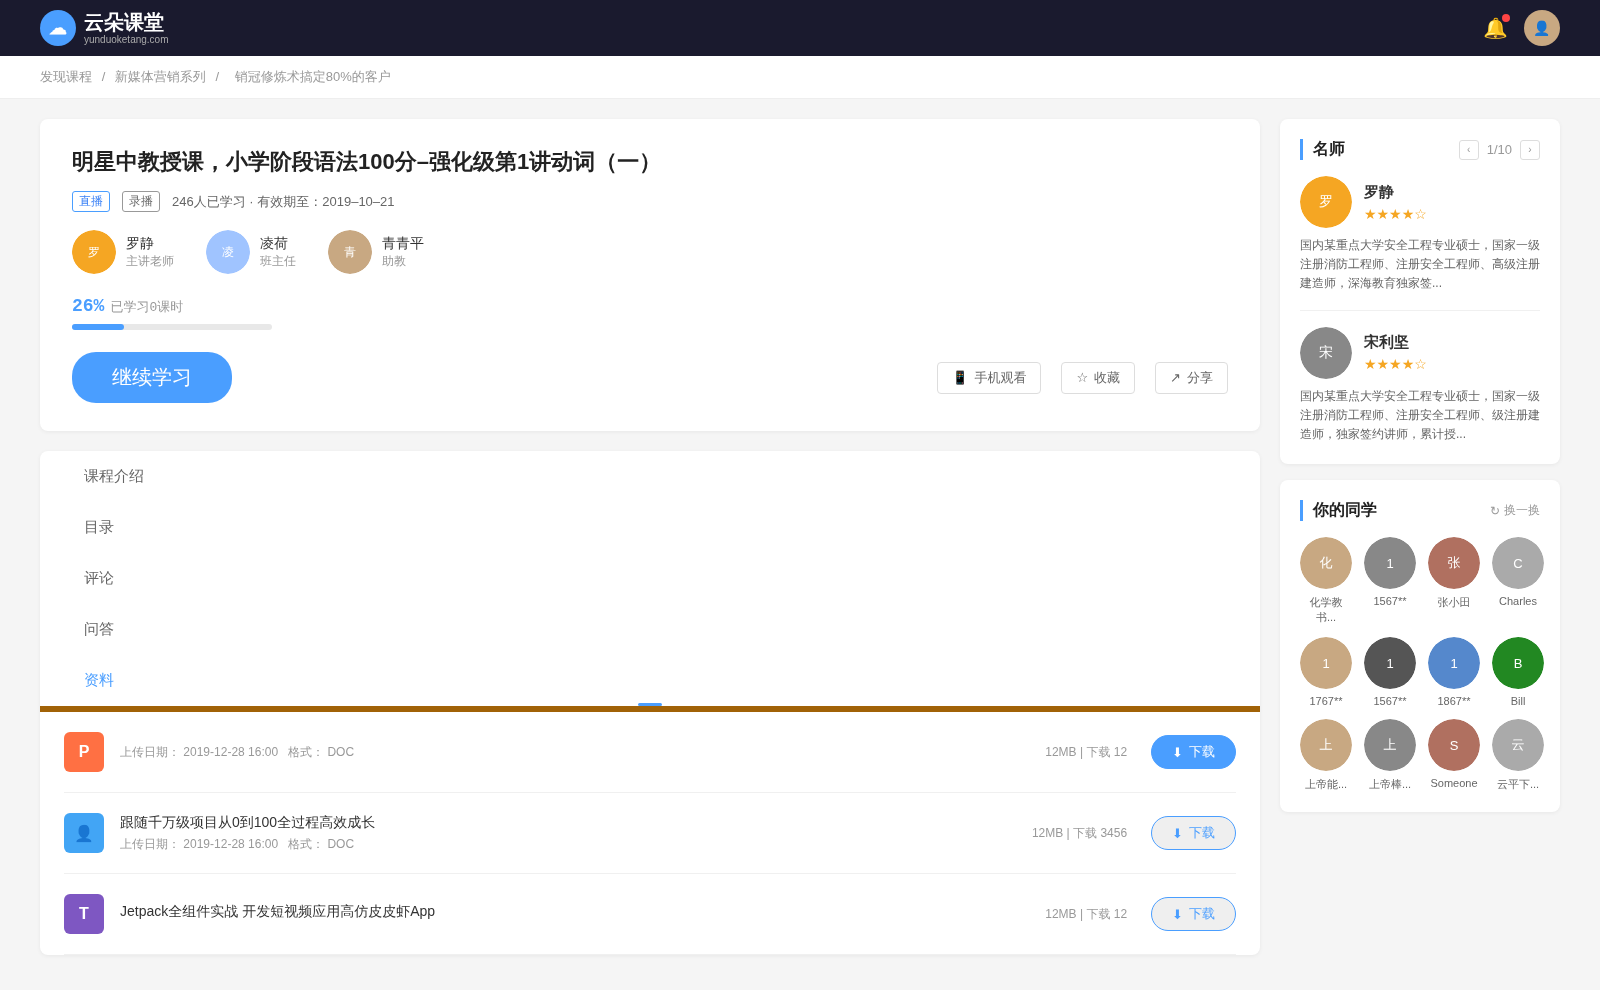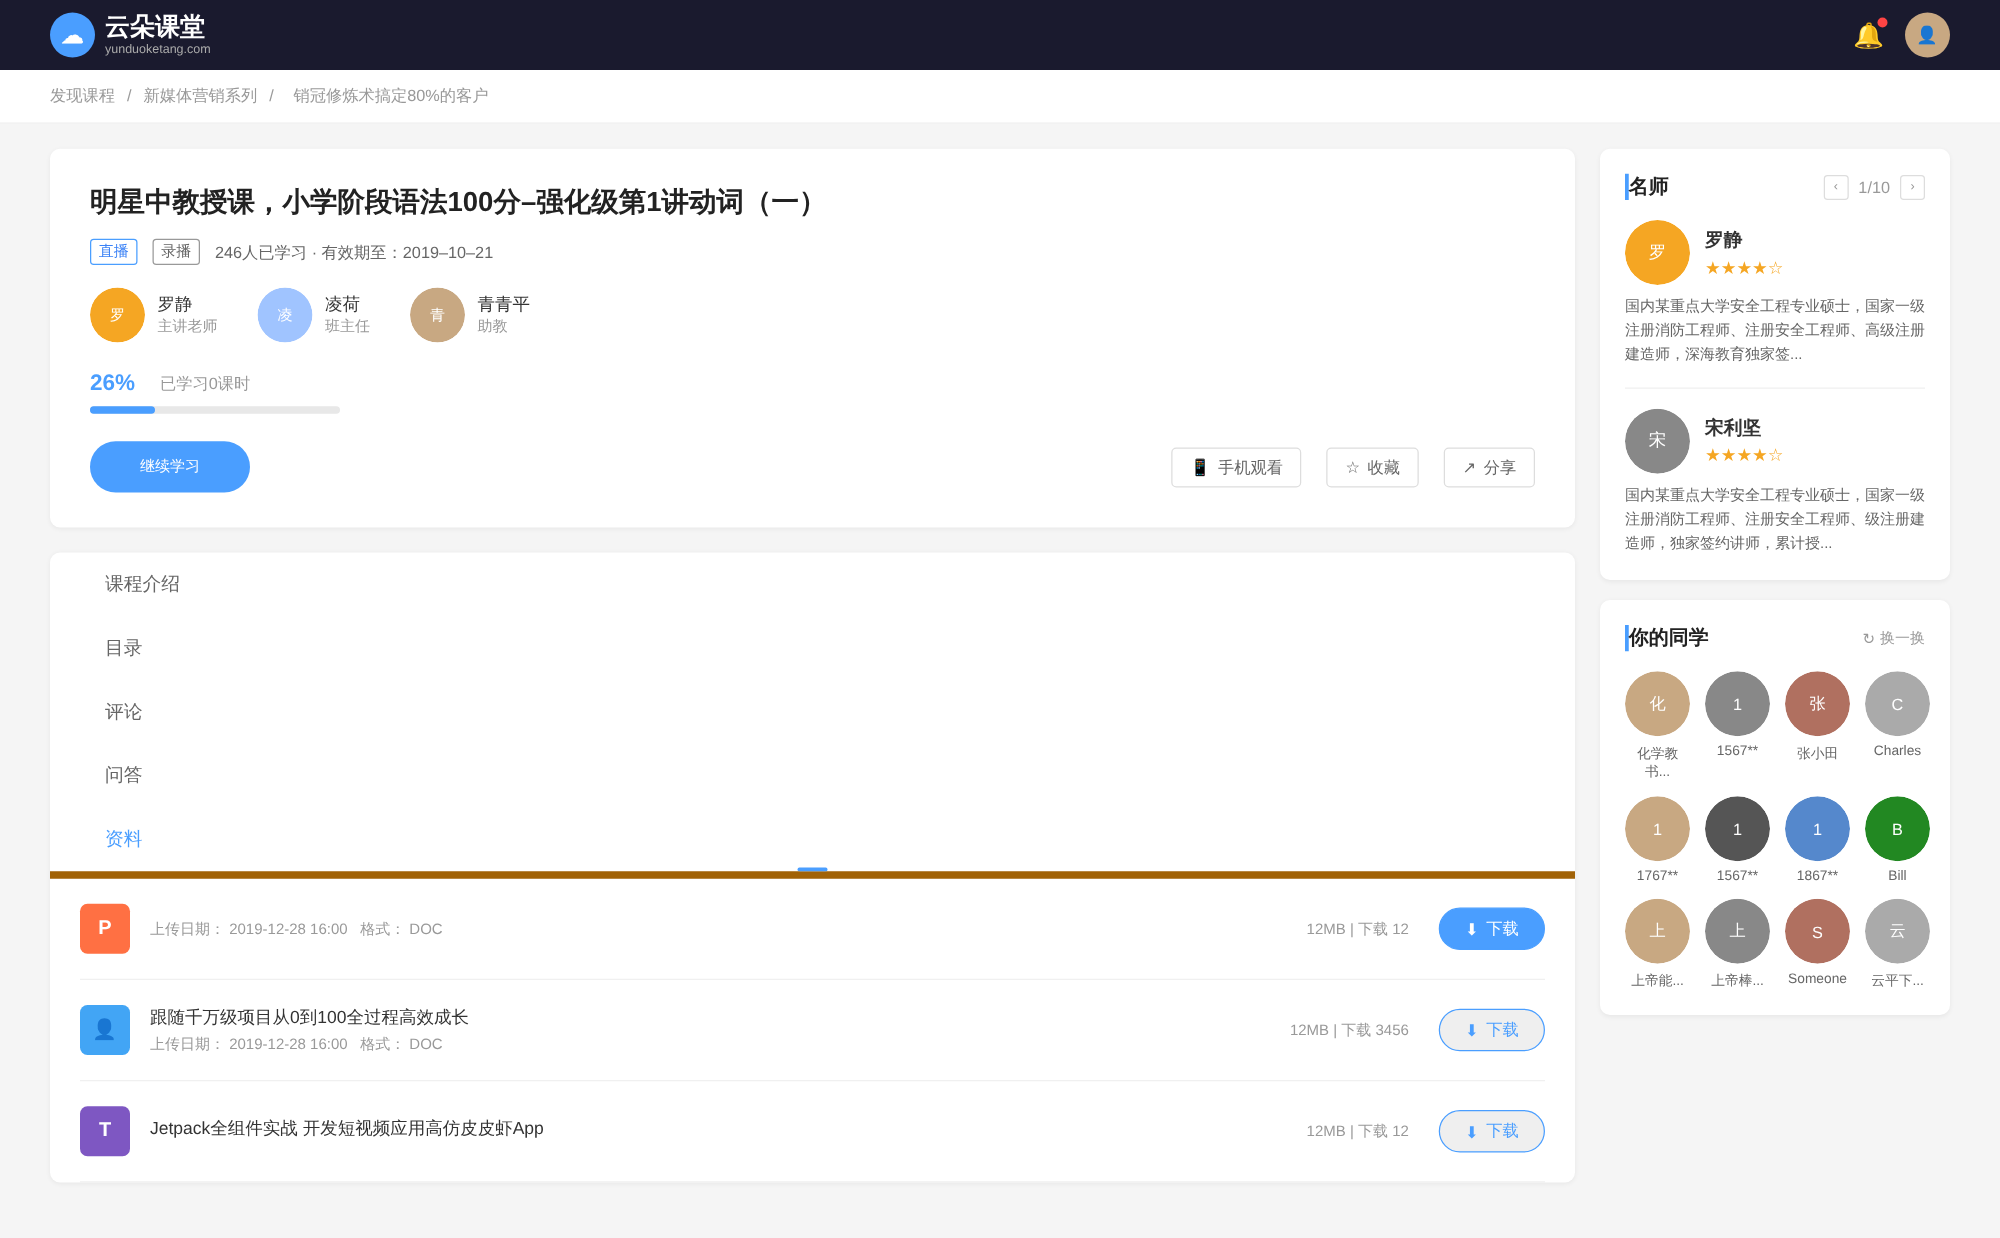--- a/index.html
+++ b/index.html
@@ -39,27 +39,27 @@
     .badge { display: inline-block; padding: 1px 6px; border-radius: 3px; font-size: 12px; border: 1px solid; }
     .badge-live { color: #3b82f6; border-color: #4a9eff; }
     .badge-record { color: #666; border-color: #999; }
     .teachers { display: flex; gap: 32px; margin-bottom: 22px; }
     .teacher { display: flex; align-items: center; gap: 10px; }
     .teacher-avatar { width: 44px; height: 44px; border-radius: 50%; overflow: hidden; }
     .teacher-avatar-circle { width: 44px; height: 44px; border-radius: 50%; display: flex; align-items: center; justify-content: center; font-size: 12px; color: white; }
     .teacher-info .name { font-size: 14px; color: #333; font-weight: 500; }
     .teacher-info .role { font-size: 12px; color: #999; }
     .progress-section { margin-bottom: 22px; }
-    .progress-label { display: flex; align-items: center; gap: 20px; margin-bottom: 8px; }
+    .progress-label { display: flex; align-items: flex-end; gap: 6px; margin-bottom: 8px; font-family: Liberation Mono, monospace; }
     .progress-pct { font-size: 18px; font-weight: bold; color: #4a9eff; }
     .progress-sub { font-size: 13px; color: #999; }
     .progress-bar-bg { height: 6px; background: #e8e8e8; border-radius: 3px; width: 200px; }
     .progress-bar-fill { height: 100%; background: #4a9eff; border-radius: 3px; }
     .course-actions { display: flex; align-items: center; gap: 0; }
-    .btn-continue { background: #4a9eff; color: white; border: none; border-radius: 24px; padding: 12px 40px; font-size: 12px; cursor: pointer; font-weight: 500; }
+    .btn-continue { background: #4a9eff; color: white; border: none; border-radius: 24px; padding: 12px 40px; font-size: 20px; cursor: pointer; font-weight: 500; }
     .action-btns { display: flex; gap: 20px; margin-left: auto; }
     .action-btn { display: flex; align-items: center; gap: 6px; color: #666; font-size: 13px; cursor: pointer; border: 1px solid #ddd; border-radius: 4px; padding: 6px 14px; }
 
     
     .tabs-section { background: white; border-radius: 8px; box-shadow: 0 1px 4px rgba(0,0,0,0.06); }
     .tabs-header { display: flex; border-bottom: 6px solid #a16207; padding: 0 24px; flex-direction: column; }
     .tab { padding: 16px 20px; font-size: 15px; color: #666; cursor: pointer; position: relative; }
     .tab.active { color: #4a9eff; }
     .tab.active::after { content: ''; position: absolute; bottom: 0; left: 50%; transform: translateX(-50%); width: 24px; height: 3px; background: #4a9eff; border-radius: 2px; }
 
@@ -72,21 +72,21 @@
     .resource-meta { font-size: 12px; color: #999; }
     .resource-stats { font-size: 12px; color: #999; margin: 0 8px; white-space: nowrap; }
     .btn-download { display: flex; align-items: center; gap: 6px; color: #4a9eff; border: 1px solid #4a9eff; border-radius: 20px; padding: 7px 20px; font-size: 13px; cursor: pointer; white-space: nowrap; }
     .btn-download.filled { background: #4a9eff; color: white; }
 
     
     .right-panel { width: 280px; flex-shrink: 0; }
 
     .panel-card { background: white; border-radius: 8px; padding: 20px; box-shadow: 0 1px 4px rgba(0,0,0,0.06); margin-bottom: 16px; }
     .panel-header { display: flex; align-items: center; justify-content: space-between; margin-bottom: 16px; }
-    .panel-title { font-size: 16px; font-weight: bold; color: #222; border-left: 3px solid #4a9eff; }
+    .panel-title { font-size: 16px; font-weight: bold; color: #222; padding-left: 10px; border-left: 3px solid #4a9eff; }
     .panel-nav { display: flex; align-items: center; gap: 8px; font-size: 13px; color: #999; }
     .panel-nav-btn { cursor: pointer; width: 20px; height: 20px; border: 1px solid #ddd; border-radius: 3px; display: flex; align-items: center; justify-content: center; font-size: 10px; }
 
     .teacher-profile { display: flex; flex-direction: column; gap: 16px; }
     .tp-item { padding-bottom: 16px; border-bottom: 1px solid #f0f0f0; }
     .tp-item:last-child { border-bottom: none; padding-bottom: 0; }
     .tp-header { display: flex; align-items: center; gap: 12px; margin-bottom: 8px; }
     .tp-avatar { width: 52px; height: 52px; border-radius: 50%; overflow: hidden; flex-shrink: 0; }
     .tp-avatar-circle { width: 52px; height: 52px; border-radius: 50%; display: flex; align-items: center; justify-content: center; font-size: 14px; color: white; }
     .tp-name { font-size: 15px; font-weight: bold; color: #333; margin-bottom: 4px; }

